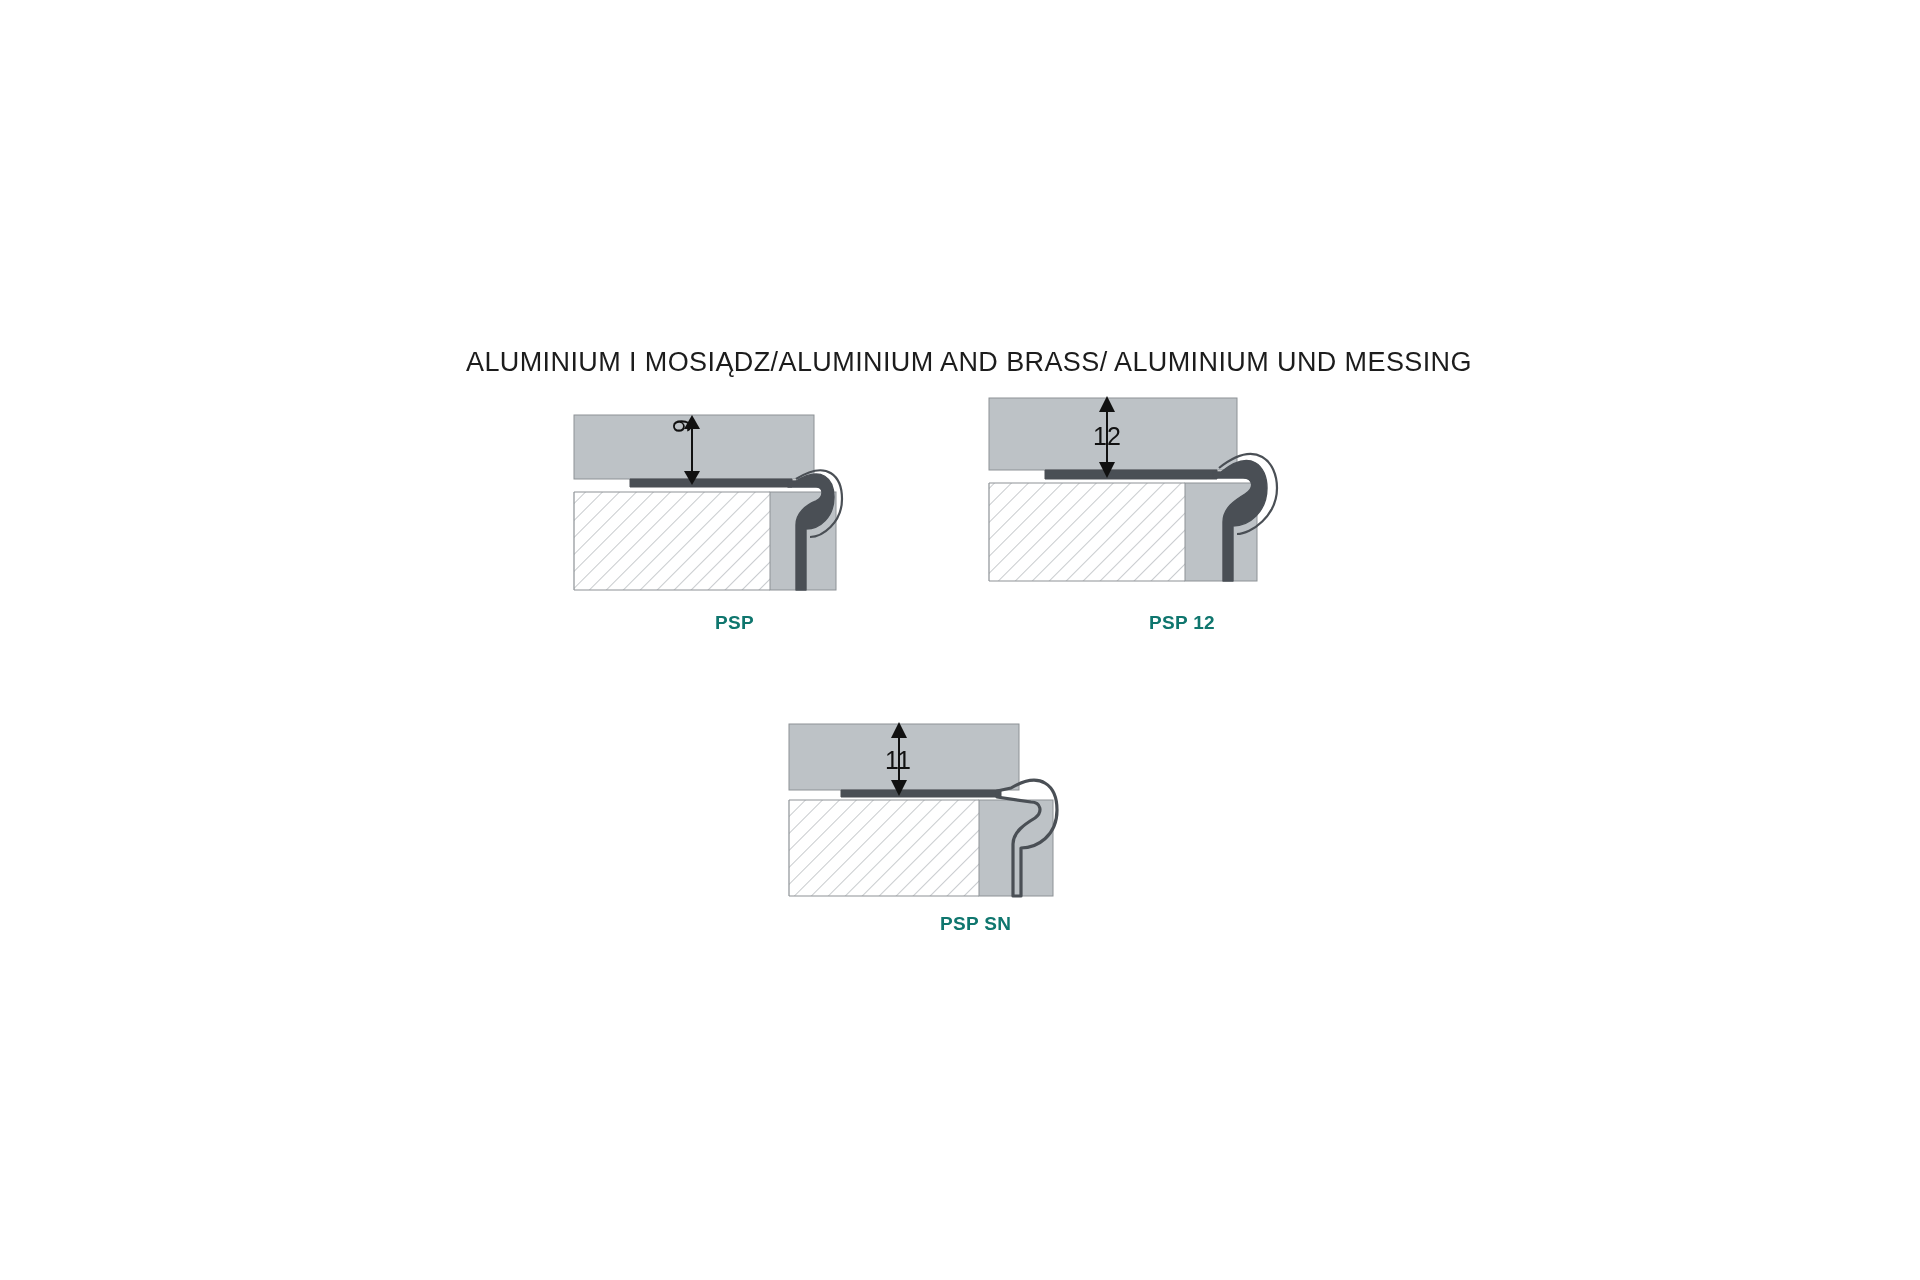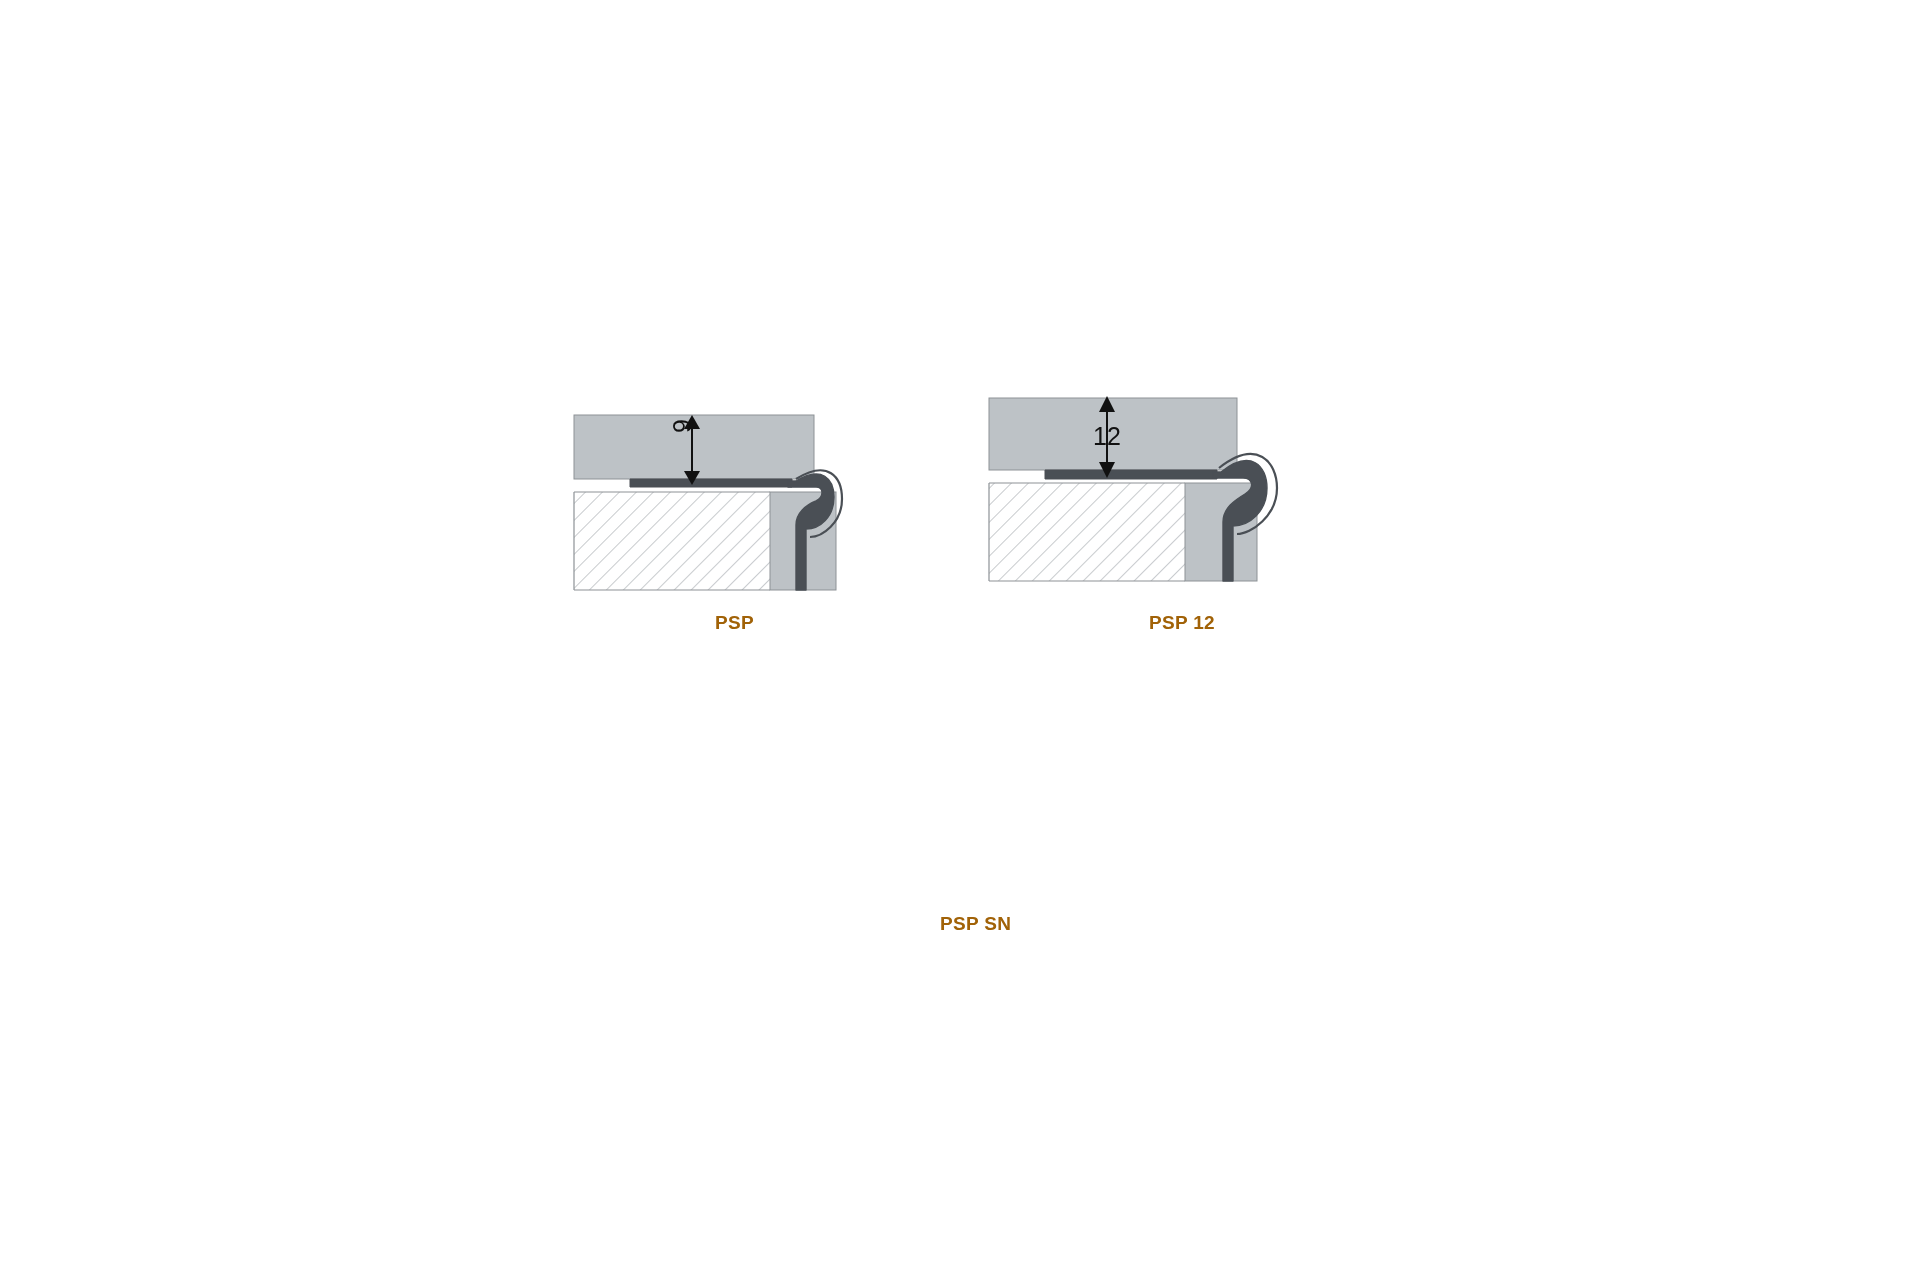--- a/index.html
+++ b/index.html
@@ -33,21 +33,21 @@
     font-weight: 400;
   }
 
   #title-alu { left: 466px; top: 347px; }
   #title-steel { left: 658px; top: 668px; }
 
   .caption {
     position: absolute;
     font-size: 19px;
     font-weight: bold;
-    color: #a16207;
+    color: #0f766e;
     white-space: nowrap;
     letter-spacing: 0.3px;
   }
 
   .figure {
     position: absolute;
   }
 
   .figure svg {
     display: block;
@@ -59,20 +59,21 @@
     color: #111111;
     font-weight: 400;
     white-space: nowrap;
   }
 </style>
 </head>
 <body>
 
 <div class="sheet">
 
+  <div class="section-title" id="title-alu">ALUMINIUM I MOSIĄDZ/ALUMINIUM AND BRASS/ ALUMINIUM UND MESSING</div>
 
   <div class="figure" id="fig-psp" style="left:570px; top:405px; width:340px; height:220px;">
     <svg width="340" height="220" viewBox="0 0 340 220">
 
       <defs>
         <pattern id="hatchA" width="12" height="12" patternUnits="userSpaceOnUse" patternTransform="rotate(45)">
           <line x1="0" y1="0" x2="0" y2="12" stroke="#9aa0a4" stroke-width="1.1"></line>
         </pattern>
       </defs>
 
@@ -146,16 +147,53 @@
       <polygon points="122,6 114,22 130,22" fill="#111111"></polygon>
       <polygon points="122,88 114,72 130,72" fill="#111111"></polygon>
     </svg>
 
     <div class="dim-label" style="left:108px; top:32px;">12</div>
   </div>
 
   <div class="caption" style="left:1129px; top:612px;margin-left:20px;">PSP 12</div>
 
 
+  <div class="figure" id="fig-pspsn" style="left:785px; top:718px; width:360px; height:215px;">
+    <svg width="360" height="215" viewBox="0 0 360 215">
+      <defs>
+        <pattern id="hatchC" width="12" height="12" patternUnits="userSpaceOnUse" patternTransform="rotate(45)">
+          <line x1="0" y1="0" x2="0" y2="12" stroke="#9aa0a4" stroke-width="1.1"></line>
+        </pattern>
+      </defs>
+
+      <rect x="4" y="82" width="190" height="96" fill="url(#hatchC)" stroke="none"></rect>
+      <line x1="4" y1="82" x2="194" y2="82" stroke="#8d9296" stroke-width="1.2"></line>
+      <line x1="4" y1="82" x2="4" y2="178" stroke="#8d9296" stroke-width="1.2"></line>
+      <line x1="4" y1="178" x2="194" y2="178" stroke="#8d9296" stroke-width="1.2"></line>
+
+      <rect x="194" y="82" width="74" height="96" fill="#bdc2c6" stroke="#8d9296" stroke-width="1"></rect>
+
+      <rect x="4" y="6" width="230" height="66" fill="#bdc2c6" stroke="#8d9296" stroke-width="1"></rect>
+
+      <path d="M 56 72 L 216 72 L 216 79 L 56 79 Z" fill="#4a4f55" stroke="#4a4f55" stroke-width="1"></path>
+
+      <path d="M 212 73
+               L 226 70
+               C 256 52, 272 68, 272 92
+               C 272 118, 252 130, 236 130
+               L 236 178
+               L 228 178
+               L 228 126
+               C 228 114, 240 106, 250 100
+               C 258 94, 256 84, 246 84
+               L 212 79 Z" fill="none" stroke="#4a4f55" stroke-width="3.2" stroke-linejoin="round" stroke-linecap="round"></path>
+
+      <line x1="114" y1="14" x2="114" y2="66" stroke="#111111" stroke-width="2"></line>
+      <polygon points="114,4 106,20 122,20" fill="#111111"></polygon>
+      <polygon points="114,78 106,62 122,62" fill="#111111"></polygon>
+    </svg>
+
+    <div class="dim-label" style="left:100px; top:28px;">11</div>
+  </div>
 
   <div class="caption" style="left:940px; top:913px;">PSP SN</div>
 
 </div>
 
 </body></html>

